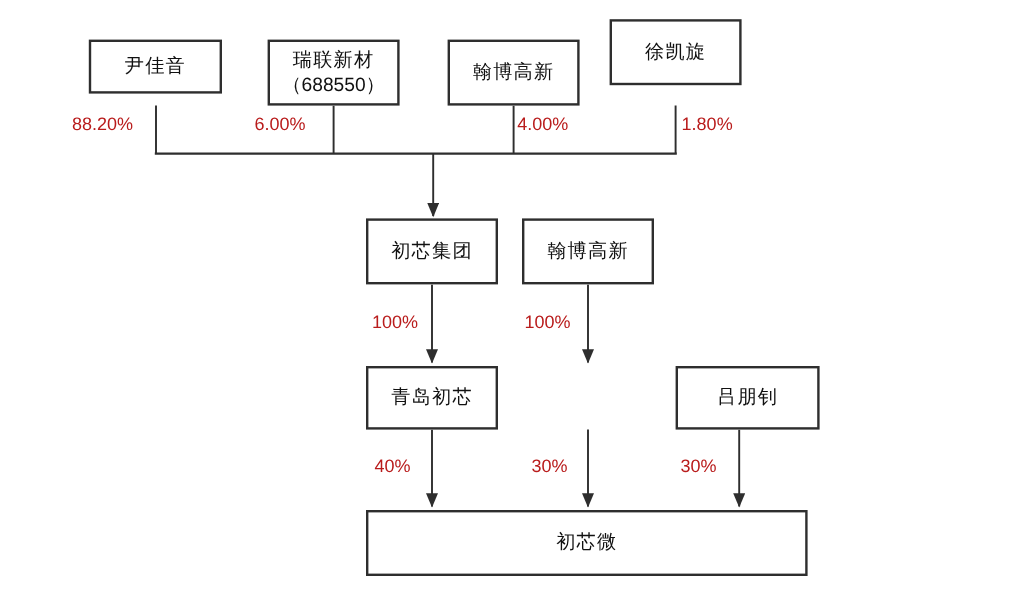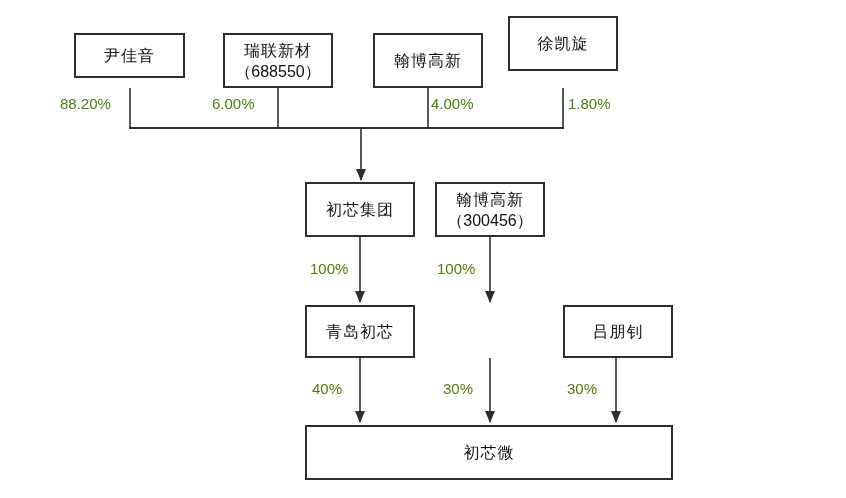--- a/index.html
+++ b/index.html
@@ -8,21 +8,21 @@
     font-family:"Liberation Sans","DejaVu Sans",sans-serif;color:#111;
   }
   .stage svg{position:absolute;left:0;top:0;}
   .node{
     position:absolute;box-sizing:border-box;border:2px solid #2e2e2e;background:#fff;
     display:flex;flex-direction:column;align-items:center;justify-content:center;
     font-size:16px;line-height:21px;text-align:center;letter-spacing:1px;
   }
   .node .code{letter-spacing:0;}
   .pct{
-    position:absolute;font-size:15px;line-height:17px;white-space:nowrap;color:#4d7c0f;text-align:right;
+    position:absolute;font-size:15px;line-height:17px;white-space:nowrap;color:#b91c1c;text-align:right;
   }
 </style>
 </head>
 <body>
 
 <div class="stage">
 
   <svg width="846" height="498" viewBox="0 0 846 498">
     <defs>
       <marker id="arrow" markerUnits="userSpaceOnUse" markerWidth="14" markerHeight="12" refX="11" refY="5" orient="auto">
@@ -54,27 +54,26 @@
   </div>
   <div class="node" style="left:508px;top:16px;width:110px;height:55px">
     <span>徐凯旋</span>
   </div>
 
   <div class="node" style="left:305px;top:182px;width:110px;height:55px">
     <span>初芯集团</span>
   </div>
   <div class="node" style="left:435px;top:182px;width:110px;height:55px">
     <span>翰博高新</span>
-    <span class="code">（300456）</span>
   </div>
 
   <div class="node" style="left:305px;top:305px;width:110px;height:53px">
     <span>青岛初芯</span>
   </div>
-  <div class="node" style="left:563px;top:305px;width:110px;height:53px">
+  <div class="node" style="left:563px;top:305px;width:120px;height:53px">
     <span>吕朋钊</span>
   </div>
 
   <div class="node" style="left:305px;top:425px;width:368px;height:55px">
     <span>初芯微</span>
   </div>
 
   <div class="pct" style="left:60px;top:95px">88.20%</div>
   <div class="pct" style="left:212px;top:95px">6.00%</div>
   <div class="pct" style="left:431px;top:95px">4.00%</div>

